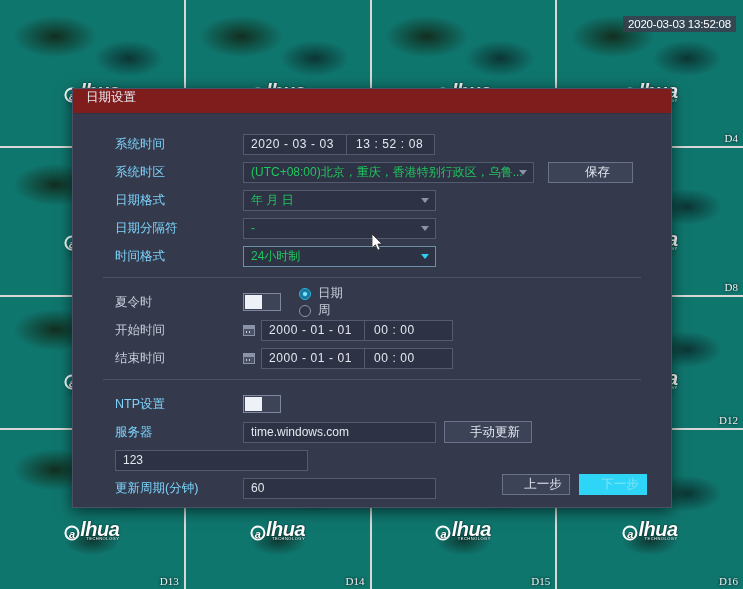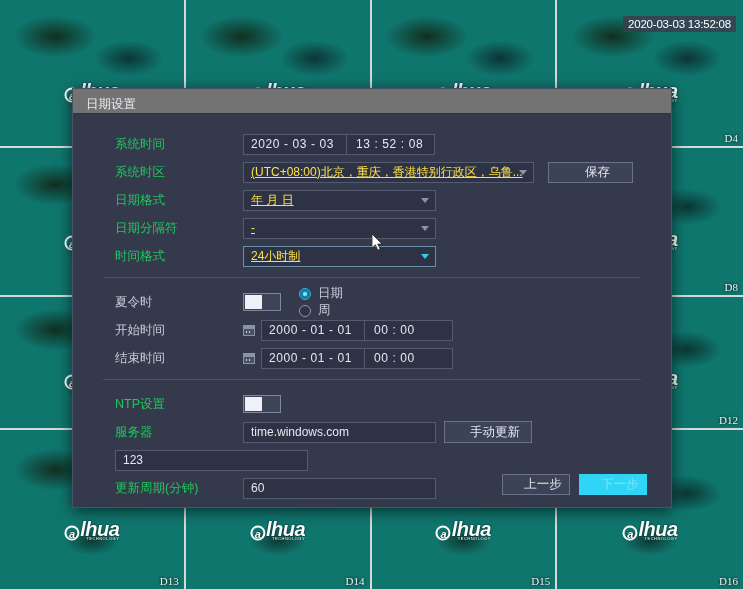--- a/index.html
+++ b/index.html
@@ -89,24 +89,24 @@
     position: absolute;
     left: 72px; top: 88px;
     width: 600px; height: 420px;
     background: #343a4c;
     border: 1px solid #4a5066;
     box-shadow: 0 3px 14px rgba(0,0,0,.6);
     z-index: 10;
   }
   #title-bar {
     height: 25px;
-    background: #737373;
+    background: #7f1d1d;
     border-bottom: 1px solid #2f3445;
     display: flex;
-    align-items: flex-end;
+    align-items: flex-start;
     padding-left: 13px;
   }
   #title-bar .title {
     color: #e7e9f0;
     font-size: 12.5px;
   }
   #dialog-body {
     position: relative;
     padding: 18px 0 0 0;
     height: calc(100% - 25px);
@@ -114,21 +114,21 @@
 
   .row {
     display: flex;
     align-items: center;
     height: 24px;
     margin-bottom: 4px;
     padding-left: 42px;
   }
   .row .lbl {
     width: 128px;
-    color: #22c55e;
+    color: #7dd3fc;
     font-size: 12.5px;
     flex: none;
   }
 
   
   .field {
     background: #2d3344;
     border: 1px solid #545b70;
     height: 21px;
     color: #e6e8f0;
@@ -156,28 +156,27 @@
     display: flex; align-items: center;
     padding-left: 9px;
     letter-spacing: .6px;
   }
 
   .select {
     position: relative;
     background: #2d3344;
     border: 1px solid #545b70;
     height: 21px;
-    color: #fde047;
+    color: #22c55e;
     font-size: 12px;
     display: flex;
     align-items: center;
     padding: 0 20px 0 7px;
     white-space: nowrap;
     overflow: hidden;
-    text-decoration: underline;
   }
   .select .arrow {
     position: absolute; right: 6px; top: 50%;
     margin-top: -2px;
     width: 0; height: 0;
     border-left: 4px solid transparent;
     border-right: 4px solid transparent;
     border-top: 5px solid #8b93a8;
   }
   .select.focused { border-color: #6c8fa8; }

